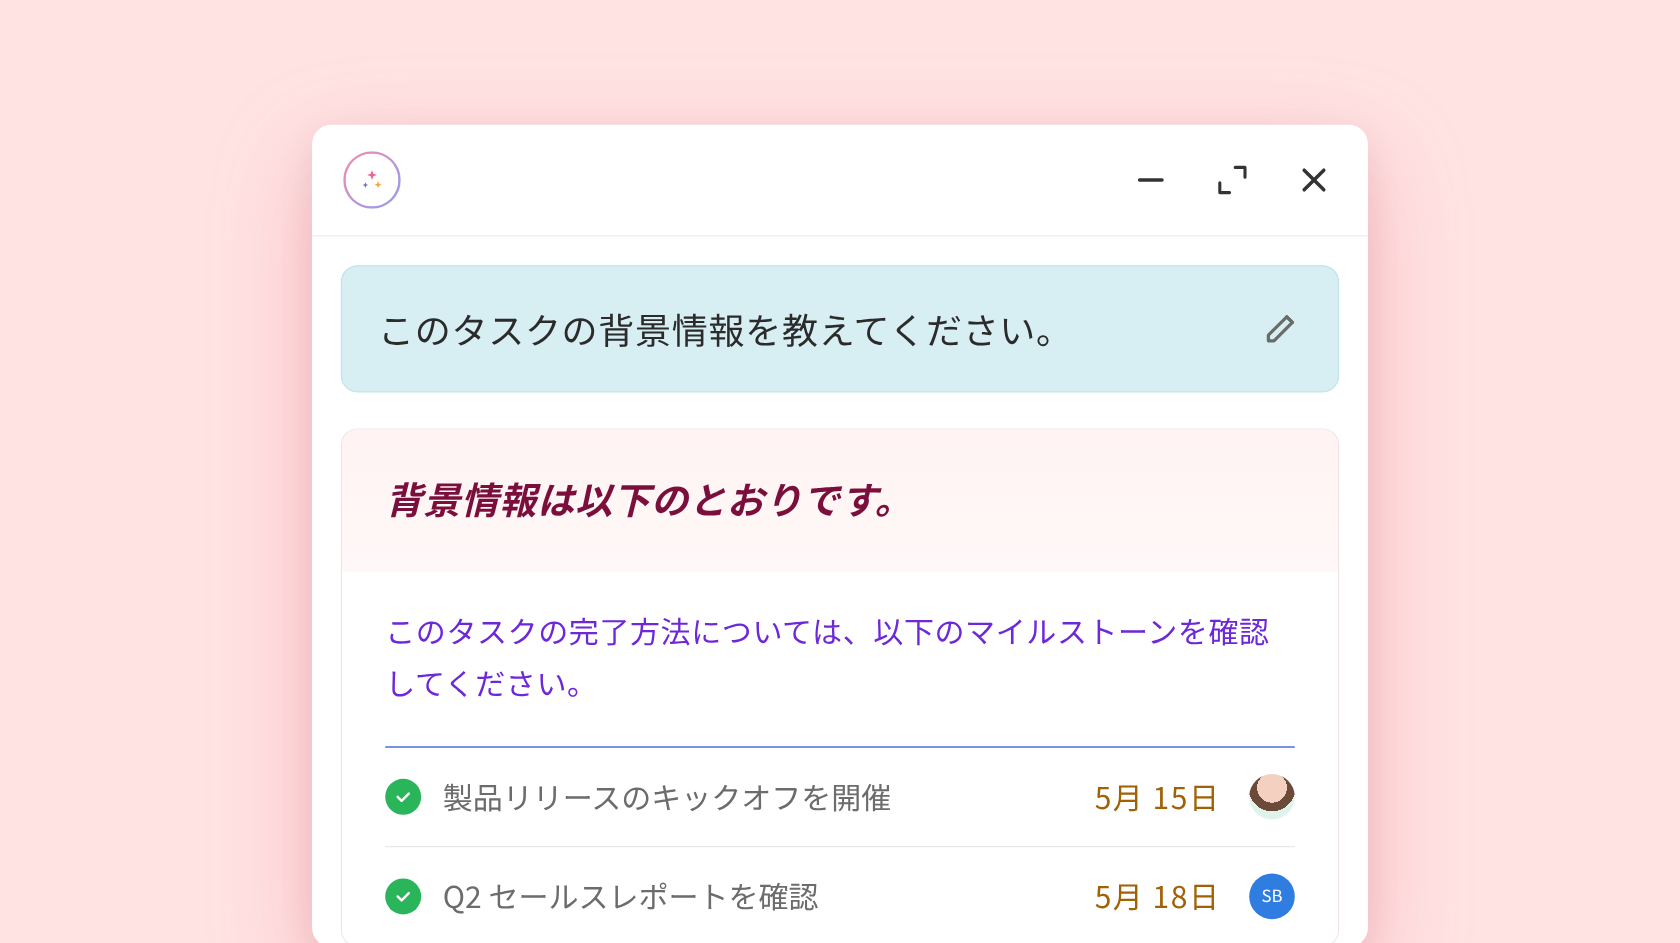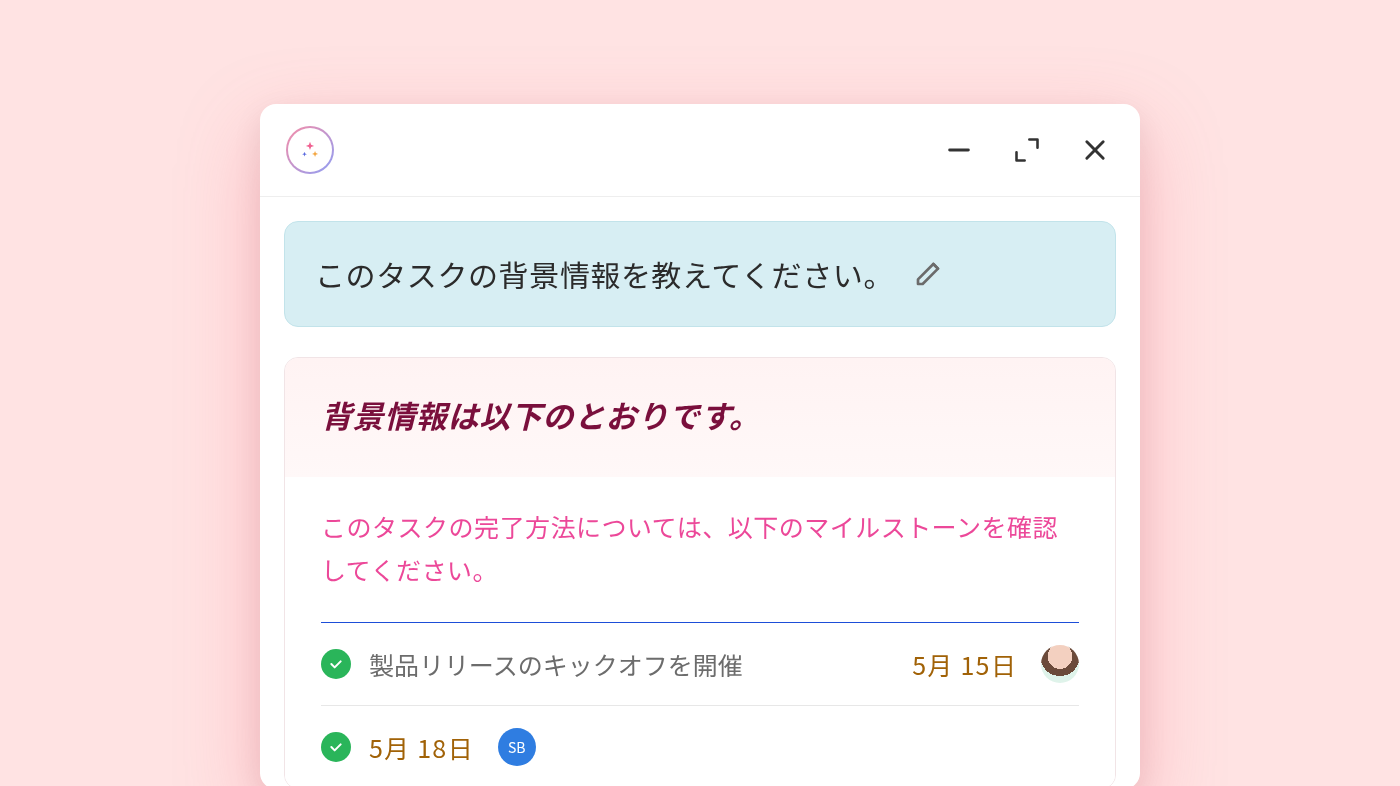--- a/index.html
+++ b/index.html
@@ -40,21 +40,21 @@
   .win-controls .ctrl { width: 30px; height: 30px; display:flex; align-items:center; justify-content:center; cursor:pointer; color:#333; }
   .win-controls .ctrl svg { width: 28px; height: 28px; stroke: currentColor; }
   .body-area { padding: 24px 24px 0 24px; }
   .prompt-pill {
     background: #d7eef3;
     border: 1px solid #c2e3ea;
     border-radius: 14px;
     padding: 30px 30px;
     display: flex;
     align-items: center;
-    justify-content: flex-start;
+    justify-content: space-between;
     gap: 20px;
   }
   .prompt-pill .prompt-text {
     font-size: 30px;
     color: #2b2b2b;
     letter-spacing: 0.02em;
   }
   .prompt-pill .edit-btn { color:#6b6b6b; cursor:pointer; }
   .prompt-pill .edit-btn svg { width: 32px; height: 32px; }
   .answer-card {
@@ -73,21 +73,21 @@
     font-weight: 700;
     color: #7a0f3c;
     letter-spacing: 0.02em;
   }
   .answer-body {
     background: #fff;
     padding: 28px 36px 0 36px;
   }
   .answer-body .desc {
     font-size: 25px;
-    color: #ec4899;
+    color: #6d28d9;
     line-height: 1.7;
     letter-spacing: 0.02em;
   }
   .milestones { margin-top: 32px; }
   .ms-row {
     display: flex;
     align-items: center;
     gap: 18px;
     padding: 22px 0 22px 0;
     border-top: 1px solid #e7e7e7;
@@ -179,20 +179,21 @@
             <div class="ms-date">5月 15日</div>
             <div class="ms-avatar photo"></div>
           </div>
 
           <div class="ms-row">
             <div class="ms-check">
               <svg viewBox="0 0 24 24" fill="none" stroke-width="3" stroke-linecap="round" stroke-linejoin="round">
                   <polyline points="5 12 10 17 19 8"></polyline>
                 </svg>
             </div>
+            <div class="ms-title">Q2 セールスレポートを確認</div>
             <div class="ms-date">5月 18日</div>
             <div class="ms-avatar blue">SB</div>
           </div>
 
         </div>
       </div>
     </div>
 
   </div>
 </div>

